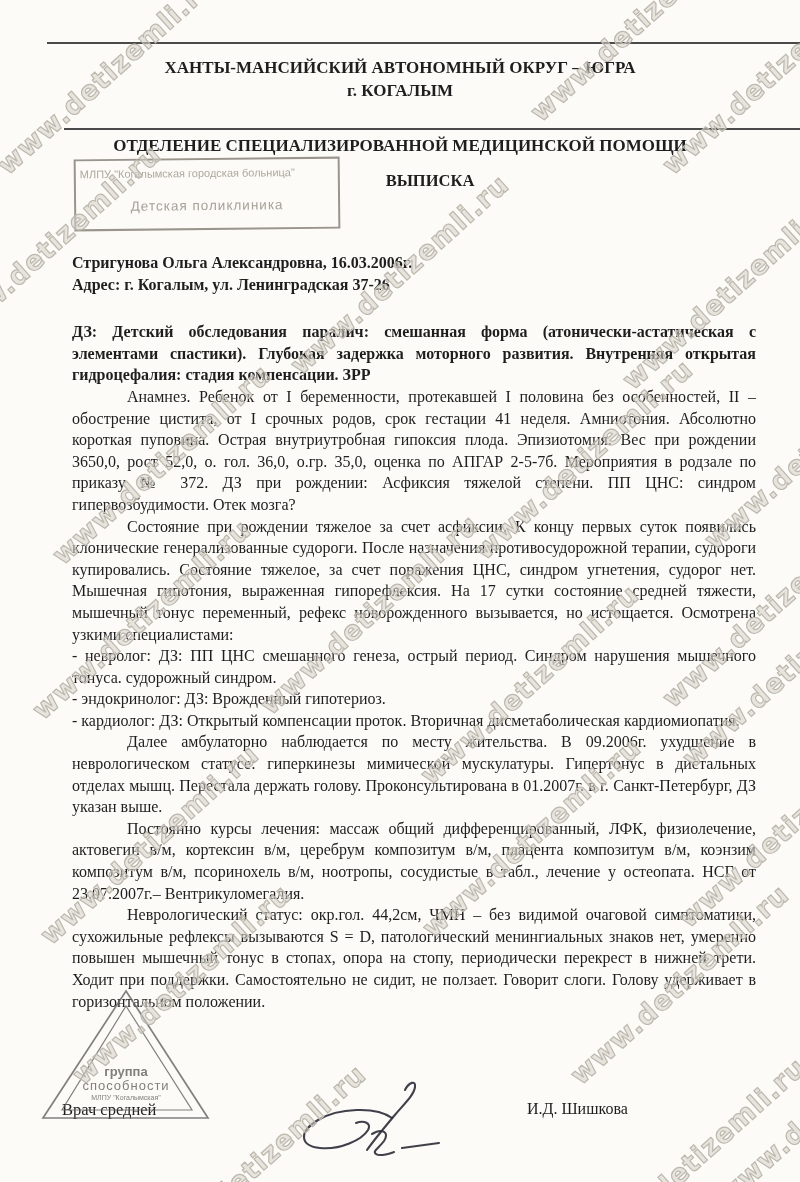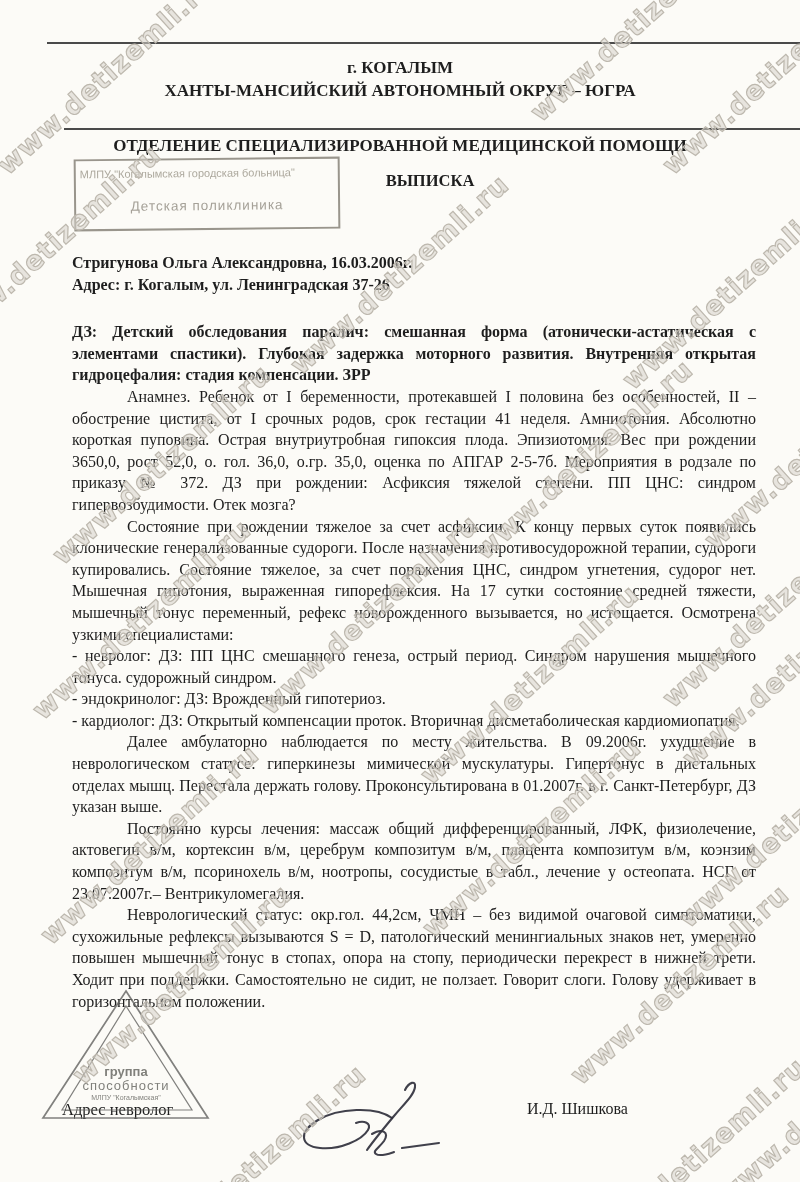--- a/index.html
+++ b/index.html
@@ -89,22 +89,22 @@
   <span class="wm" style="left:40px;top:969px">www.detizemli.ru</span>
   <span class="wm" style="left:538px;top:969px">www.detizemli.ru</span>
   <span class="wm" style="left:115px;top:1149px">www.detizemli.ru</span>
   <span class="wm" style="left:555px;top:1142px">www.detizemli.ru</span>
   <span class="wm" style="left:685px;top:1089px">www.detizemli.ru</span>
 
   <div class="rule rule1"></div>
   <div class="rule rule2"></div>
 
   <div class="hdr">
+    <div>ХАНТЫ-МАНСИЙСКИЙ АВТОНОМНЫЙ ОКРУГ – ЮГРА</div>
     <div>г. КОГАЛЫМ</div>
-    <div>ХАНТЫ-МАНСИЙСКИЙ АВТОНОМНЫЙ ОКРУГ – ЮГРА</div>
   </div>
   <div class="dept">ОТДЕЛЕНИЕ СПЕЦИАЛИЗИРОВАННОЙ МЕДИЦИНСКОЙ ПОМОЩИ</div>
 
   <div class="stamp-box">
     <div class="st1">МЛПУ "Когалымская городская больница"</div>
     <div class="st2">Детская поликлиника</div>
   </div>
 
   <div class="doc-title">
     <div>ВЫПИСКА</div>
@@ -128,21 +128,21 @@
   <div class="tri-stamp">
     <svg width="180" height="134" viewBox="0 0 180 134">
       <path d="M90,3 L172,130 L7,130 Z" stroke-width="1.7"></path>
       <path d="M90,18 L156,122 L26,122 Z" stroke-width="1.2"></path>
     </svg>
     <div class="tri-line tri-l1">группа</div>
     <div class="tri-line tri-l2">способности</div>
     <div class="tri-line tri-l3">МЛПУ "Когалымская"</div>
   </div>
 
-  <div class="doctor-label">Адрес невролог</div>
+  <div class="doctor-label">Врач средней</div>
 
   <svg class="sig" width="210" height="95" viewBox="0 0 210 95">
     <path d="M129,12 C133,4 140,2 139,9 C138,17 128,26 118,38 C108,50 98,62 91,72"></path>
     <path d="M116,40 C100,28 62,30 42,42 C22,54 24,68 44,70 C64,72 86,62 92,52 C96,45 88,42 80,45"></path>
     <path d="M96,56 C106,50 114,54 108,63 C103,70 96,73 100,76 C104,79 112,76 118,74"></path>
     <path d="M126,70 L163,65"></path>
   </svg>
 
   <div class="doctor-name">И.Д. Шишкова</div>
 

